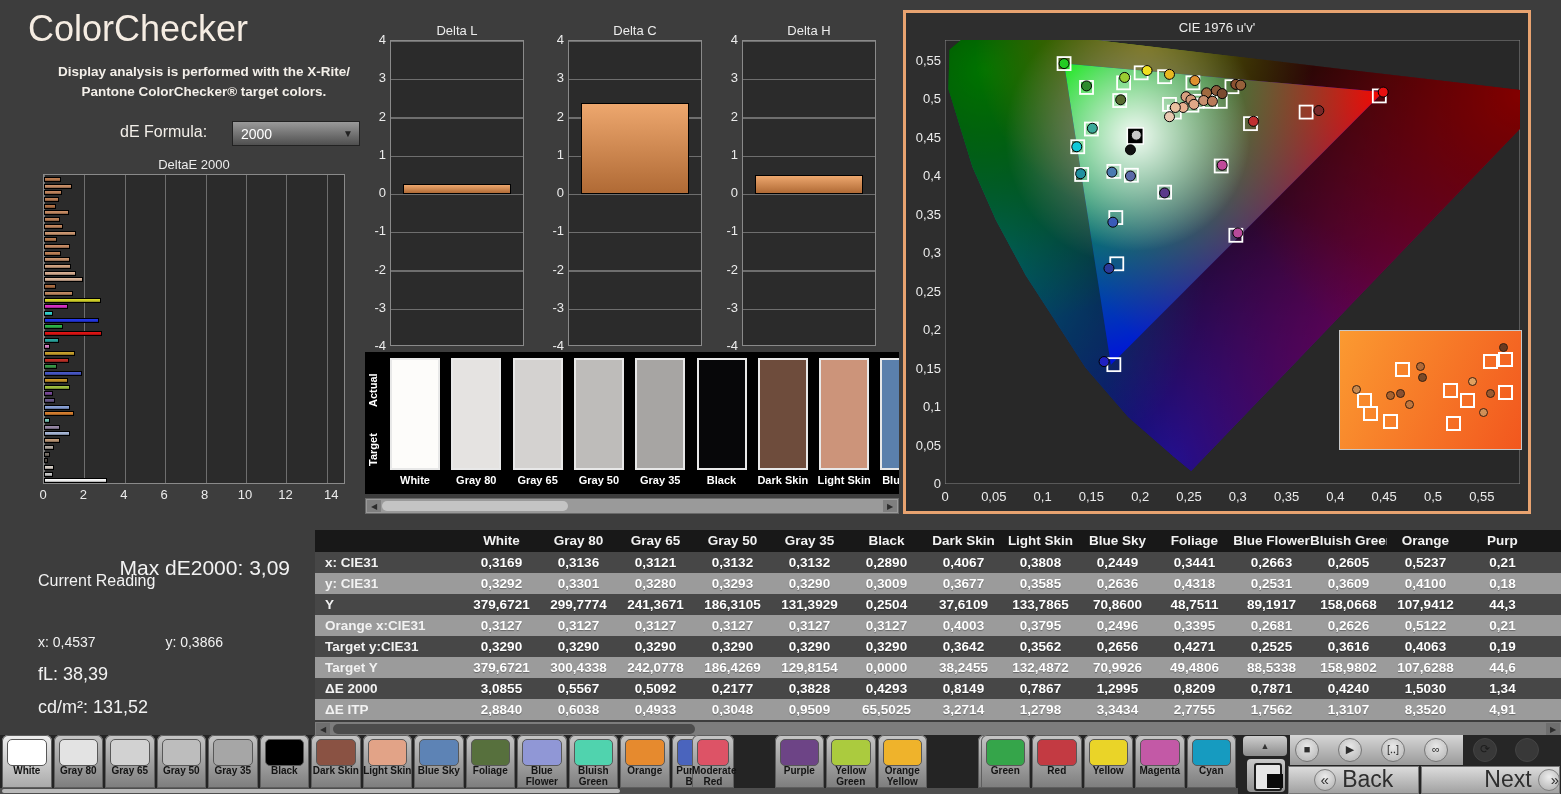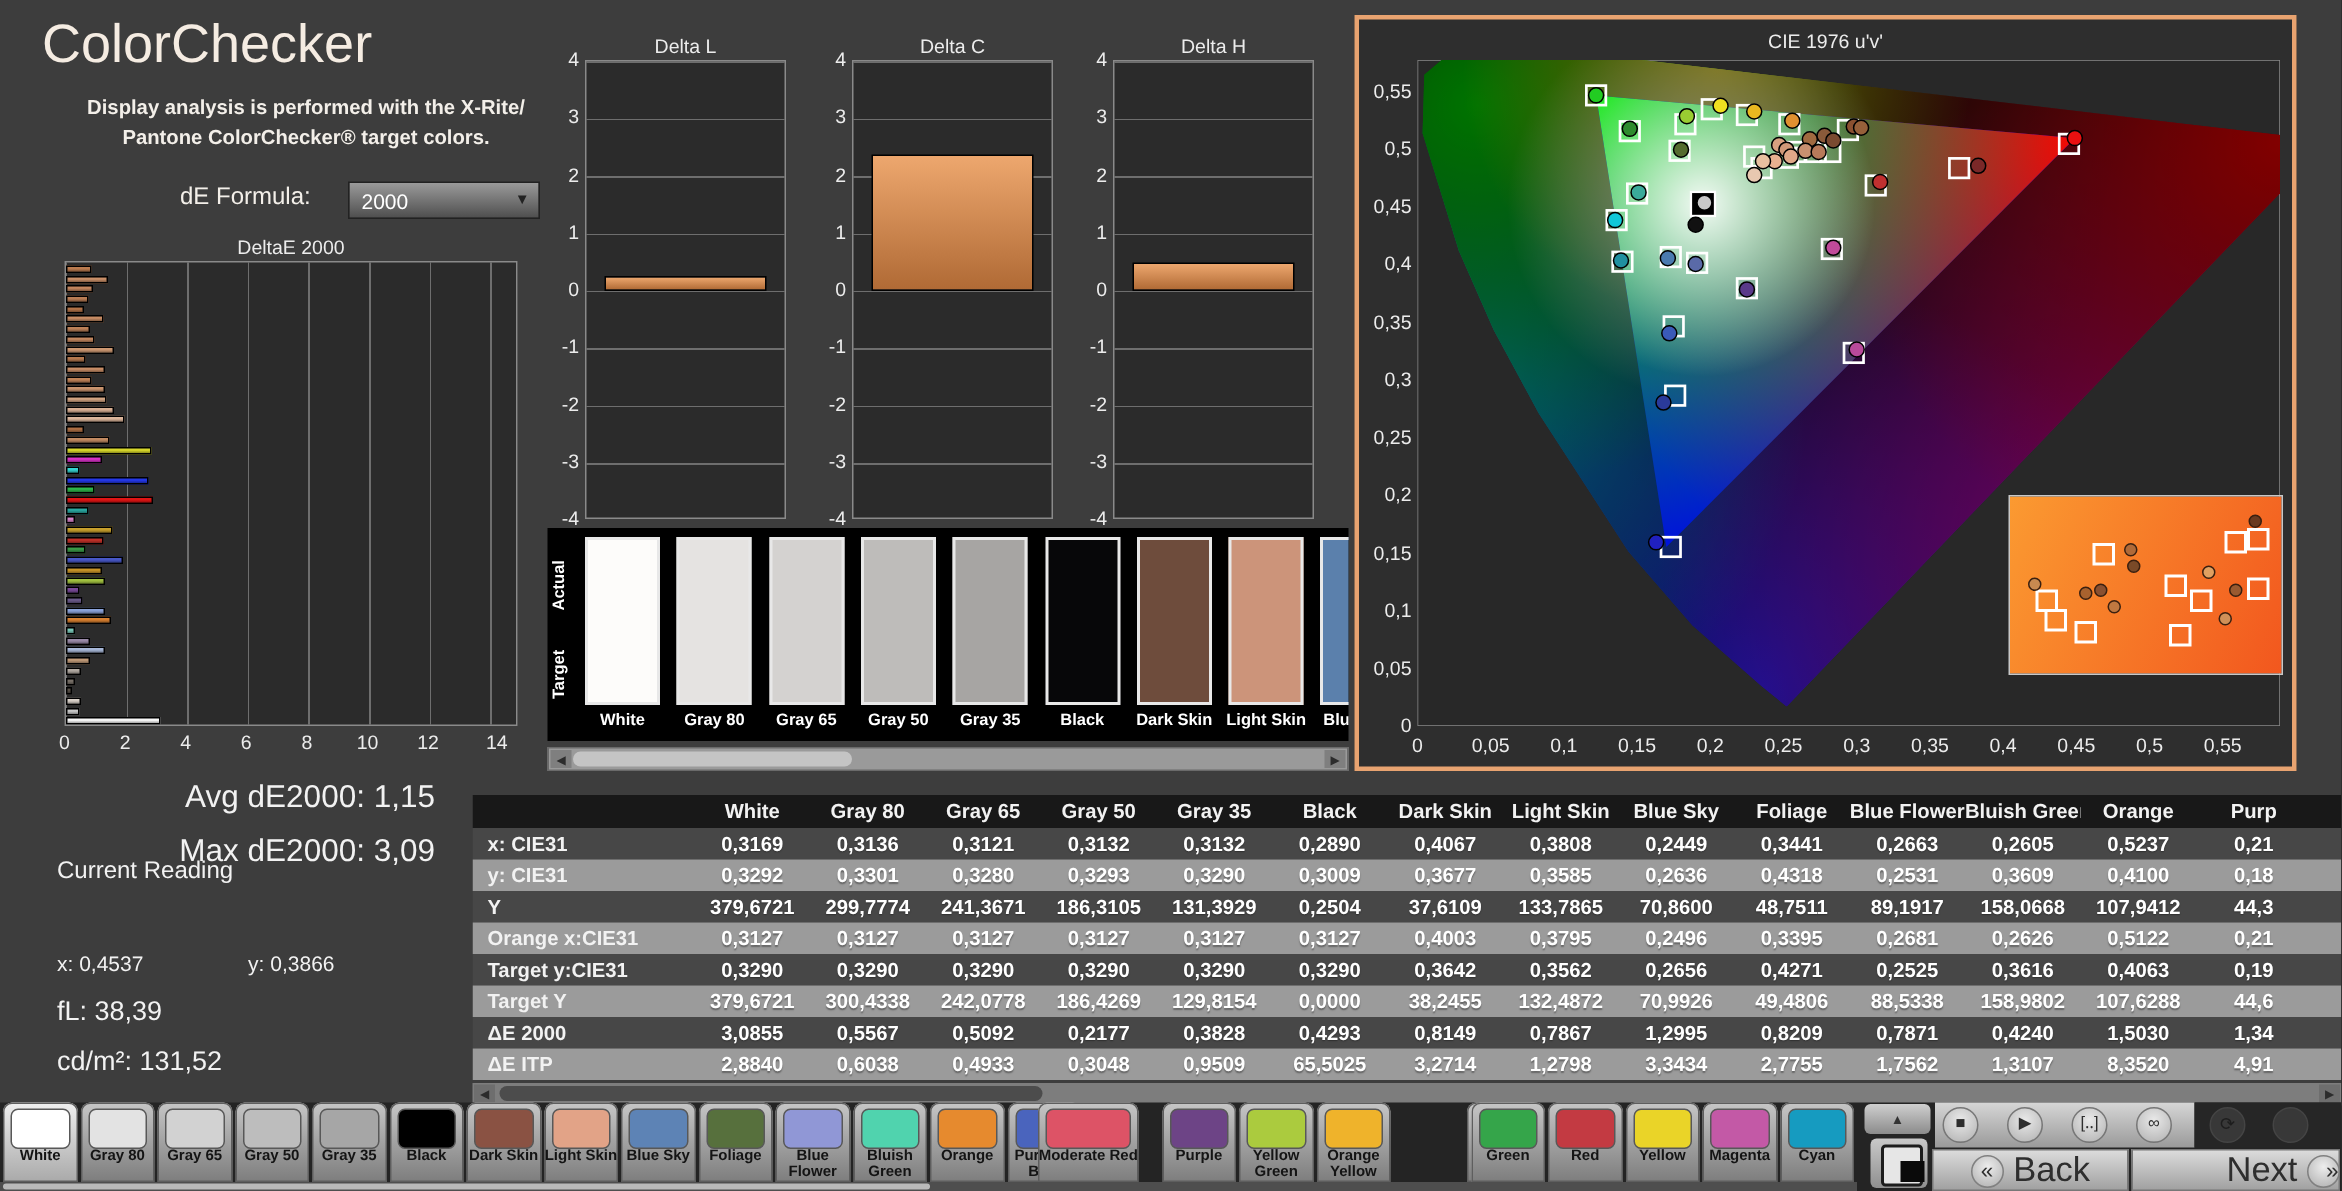--- a/index.html
+++ b/index.html
@@ -439,21 +439,20 @@
         <div class="ins-dot" style="left: 56.44px; top: 58.24px; background: rgb(138, 80, 48);"></div>
         <div class="ins-dot" style="left: 64.74px; top: 68.64px; background: rgb(192, 120, 64);"></div>
         <div class="ins-dot" style="left: 127.82px; top: 45.76px; background: rgb(224, 160, 96);"></div>
         <div class="ins-dot" style="left: 146.08px; top: 58.24px; background: rgb(154, 90, 48);"></div>
         <div class="ins-dot" style="left: 159.36px; top: 12.48px; background: rgb(106, 58, 32);"></div>
         <div class="ins-dot" style="left: 139.44px; top: 76.96px; background: rgb(208, 144, 88);"></div>
         <div class="ins-dot" style="left: 76.36px; top: 31.2px; background: rgb(176, 106, 56);"></div>
       </div>
     </div>
 
-  <div class="abs stat-avg">Avg dE2000: 1,15</div>
   <div class="abs stat-max">Max dE2000: 3,09</div>
   <div class="abs stat-cur">Current Reading</div>
   <div class="abs stat-xy">
     <span>x: 0,4537</span>
     <span style="display:inline-block;width:62px;"></span>
     <span>y: 0,3866</span>
   </div>
   <div class="abs stat-fl">fL: 38,39</div>
   <div class="abs stat-cd">cd/m²: 131,52</div>
 
@@ -669,21 +668,21 @@
           <div class="tlbl">Bluish Green</div>
         </div>
         <div class="tab" style="left: 620px; width: 49.6px;">
           <div class="chip" style="background: rgb(230, 138, 46);"></div>
           <div class="tlbl">Orange</div>
         </div>
         <div class="tab" style="left: 671.5px; width: 49.6px;">
           <div class="chip" style="background: rgb(74, 100, 189);"></div>
           <div class="tlbl">Purplish Blue</div>
         </div>
-        <div class="tab" style="left: 692px; width: 42px; padding-left: 25px;">
+        <div class="tab" style="left: 692px; width: 42px;">
           <div class="chip" style="background: rgb(221, 83, 102);"></div>
           <div class="tlbl">Moderate Red</div>
         </div>
         <div class="tab" style="left: 774.5px; width: 49.6px;">
           <div class="chip" style="background: rgb(109, 68, 134);"></div>
           <div class="tlbl">Purple</div>
         </div>
         <div class="tab" style="left: 826px; width: 49.6px;">
           <div class="chip" style="background: rgb(171, 203, 62);"></div>
           <div class="tlbl">Yellow Green</div>

